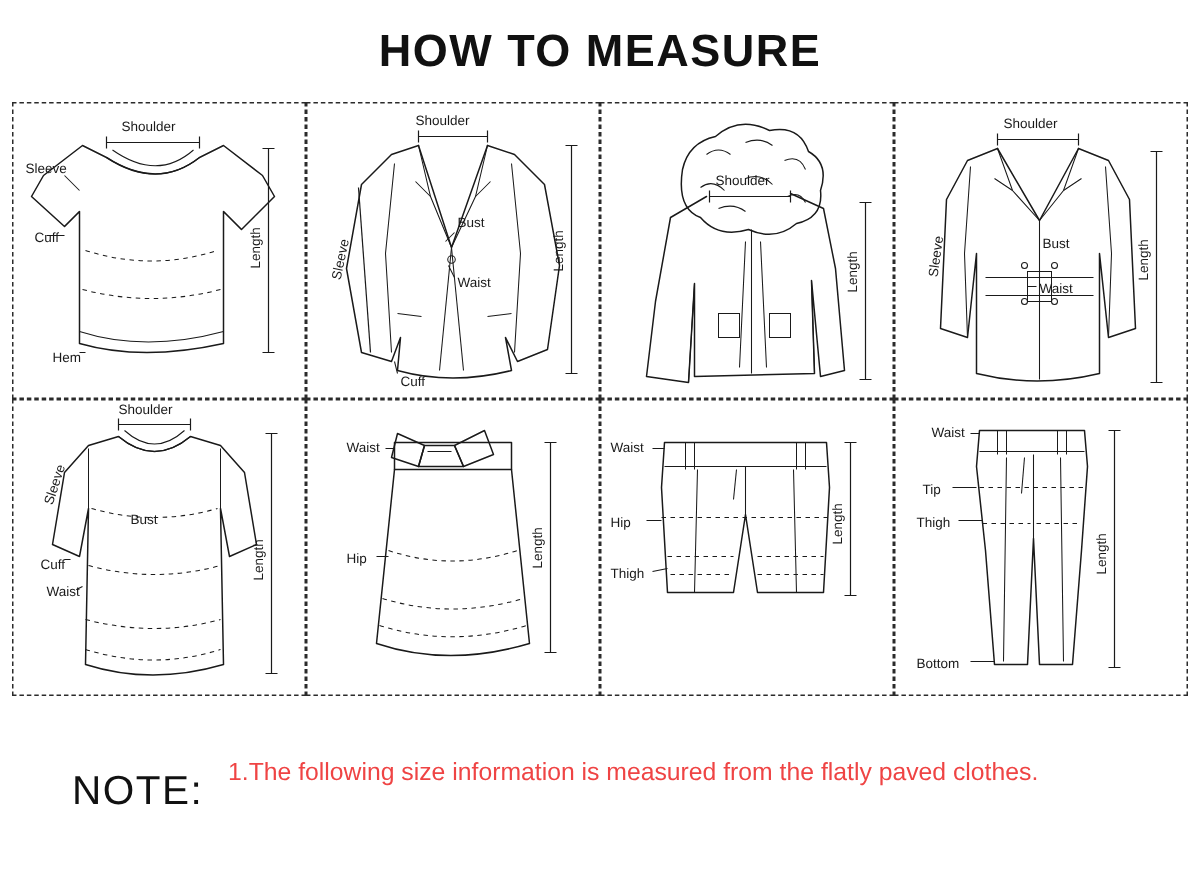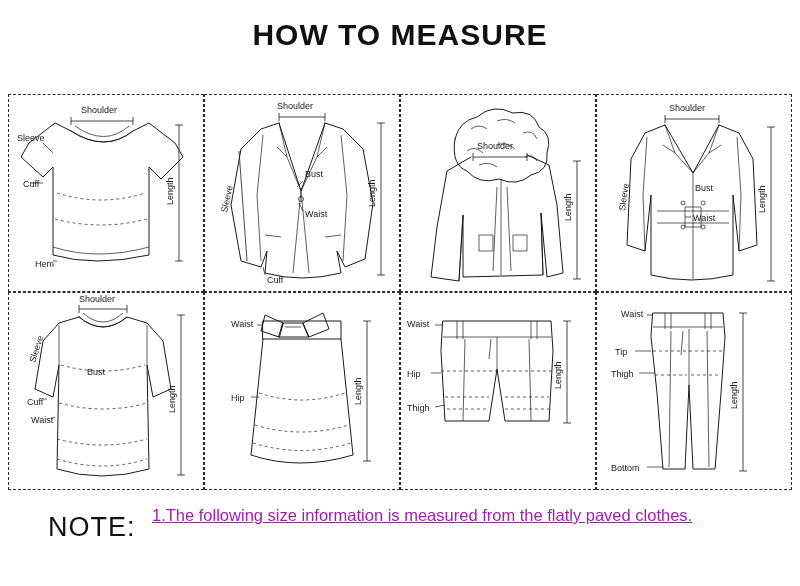--- a/index.html
+++ b/index.html
@@ -32,21 +32,20 @@
     position: absolute;
     left: 8px;
     top: 68px;
     width: 784px;
     height: 396px;
   }
   .cell {
     position: absolute;
     box-sizing: border-box;
     border: 1px dashed #2b2b2b;
-    margin-top: 26px;
   }
   .cell svg { display: block; }
   .note {
     position: absolute;
     left: 0;
     top: 478px;
     width: 800px;
   }
   .note-label {
     position: absolute;
@@ -58,23 +57,22 @@
   }
   .note-lines {
     position: absolute;
     left: 152px;
     top: 22px;
     width: 620px;
   }
   .note-line {
     font-size: 16.5px;
     line-height: 30px;
-    color: #a21caf;
+    color: #ef4444;
     white-space: nowrap;
-    text-decoration: underline;
   }
   text {
     font-family: "Liberation Sans", sans-serif;
     fill: #1a1a1a;
   }
   .lbl { font-size: 9px; }
   .draw {
     fill: none;
     stroke: #1a1a1a;
     stroke-width: 1;

